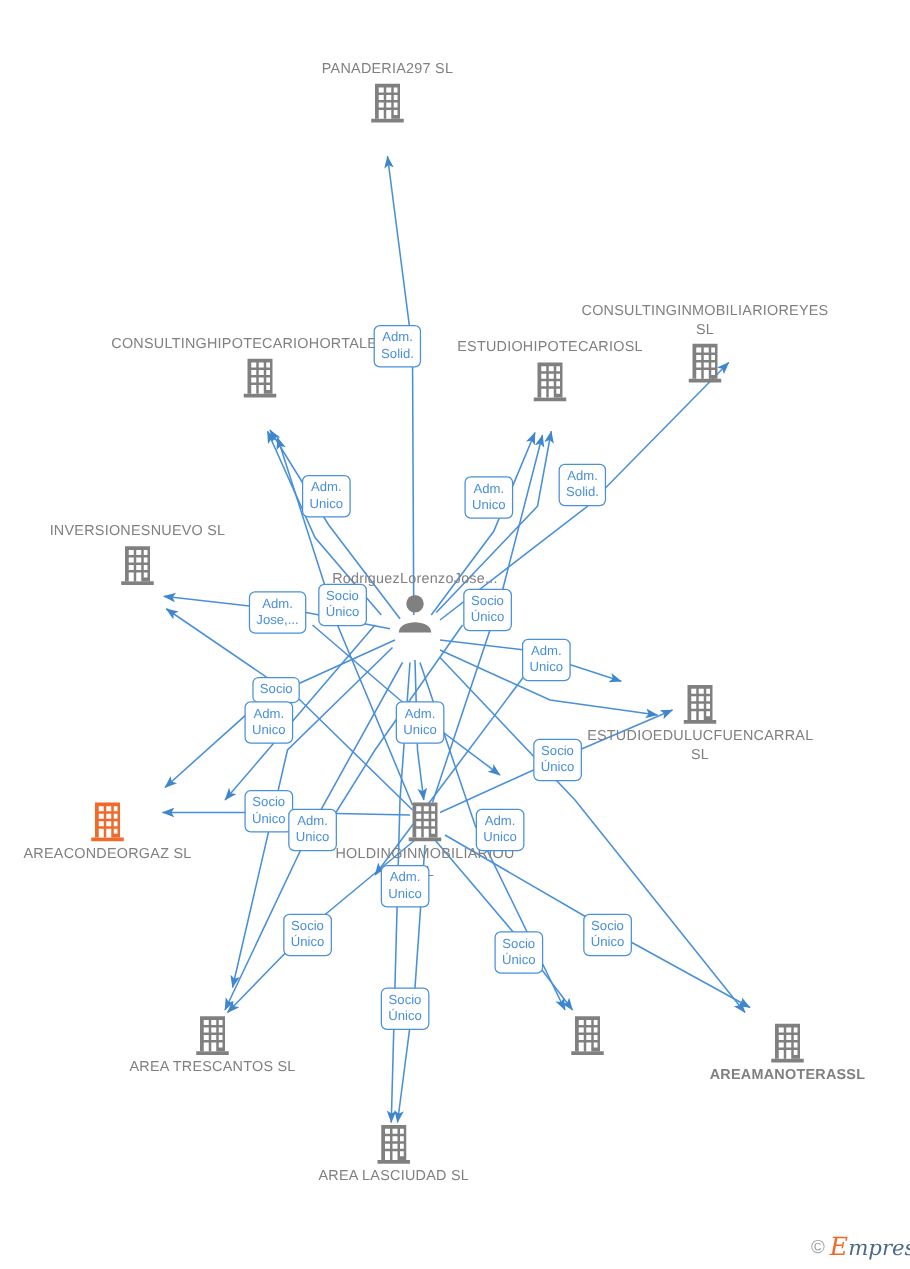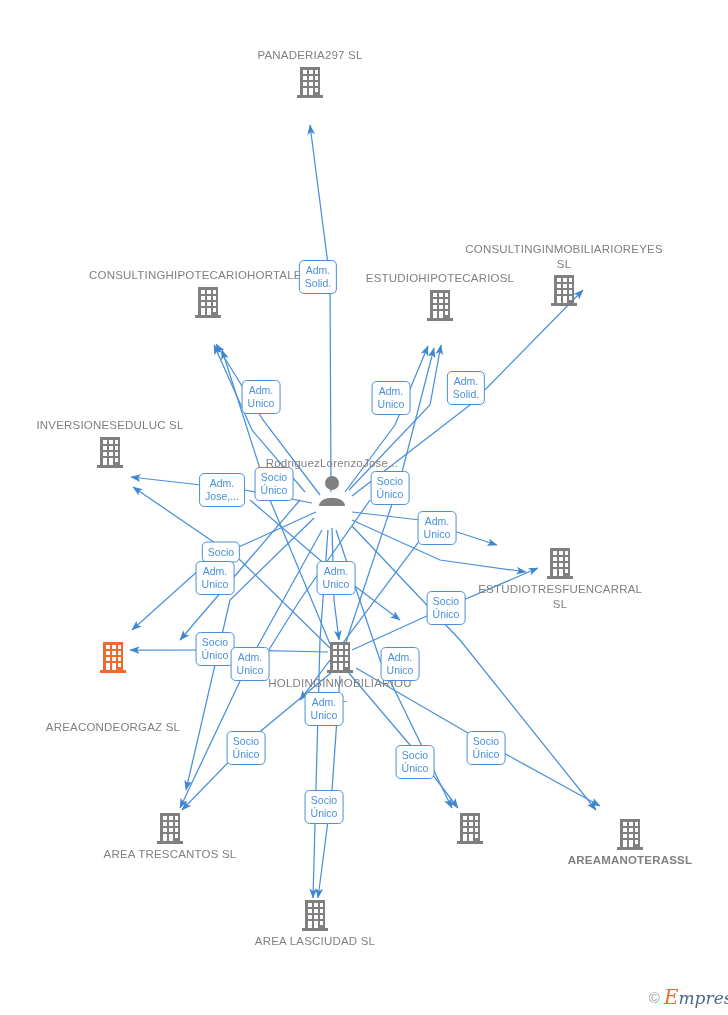--- a/index.html
+++ b/index.html
@@ -145,21 +145,21 @@
           <rect x="20" y="11" width="3" height="4" fill="#fff"></rect>
 <rect x="8" y="17" width="4" height="4" fill="#fff"></rect>
           <rect x="14" y="17" width="4" height="4" fill="#fff"></rect>
           <rect x="20" y="17" width="3" height="4" fill="#fff"></rect>
 <rect x="8" y="23" width="4" height="7" fill="#fff"></rect>
           <rect x="14" y="23" width="4" height="7" fill="#fff"></rect>
           <rect x="20" y="23" width="3" height="4" fill="#fff"></rect>
         </svg>
       </div>
       <div class="node" style="left: 110px; top: 418px;">
-        <div class="cap above"><span>INVERSIONES</span><span>EDULUC  SL</span></div>
+        <div class="cap above"><span>INVERSIONES</span><span>NUEVO  SL</span></div>
         <svg class="bldg" viewBox="0 0 30 34">
 <rect x="5" y="2" width="20" height="28" fill="#808080"></rect>
 <rect x="2" y="30" width="26" height="3" fill="#808080"></rect>
 <rect x="8" y="5" width="4" height="4" fill="#fff"></rect>
           <rect x="14" y="5" width="4" height="4" fill="#fff"></rect>
           <rect x="20" y="5" width="3" height="4" fill="#fff"></rect>
 <rect x="8" y="11" width="4" height="4" fill="#fff"></rect>
           <rect x="14" y="11" width="4" height="4" fill="#fff"></rect>
           <rect x="20" y="11" width="3" height="4" fill="#fff"></rect>
 <rect x="8" y="17" width="4" height="4" fill="#fff"></rect>
@@ -187,23 +187,23 @@
 <rect x="8" y="11" width="4" height="4" fill="#fff"></rect>
           <rect x="14" y="11" width="4" height="4" fill="#fff"></rect>
           <rect x="20" y="11" width="3" height="4" fill="#fff"></rect>
 <rect x="8" y="17" width="4" height="4" fill="#fff"></rect>
           <rect x="14" y="17" width="4" height="4" fill="#fff"></rect>
           <rect x="20" y="17" width="3" height="4" fill="#fff"></rect>
 <rect x="8" y="23" width="4" height="7" fill="#fff"></rect>
           <rect x="14" y="23" width="4" height="7" fill="#fff"></rect>
           <rect x="20" y="23" width="3" height="4" fill="#fff"></rect>
         </svg>
-        <div class="cap below"><span>ESTUDIO</span><span>TRES</span><span>FUENCARRAL SL</span></div>
-      </div>
-      <div class="node" style="left: 113px; top: 640px; gap: 44px;">
+        <div class="cap below"><span>ESTUDIO</span><span>EDULUC</span><span>FUENCARRAL SL</span></div>
+      </div>
+      <div class="node" style="left: 86px; top: 640px;">
         <svg class="bldg" viewBox="0 0 30 34">
 <rect x="5" y="2" width="20" height="28" fill="#ef6a2b"></rect>
 <rect x="2" y="30" width="26" height="3" fill="#ef6a2b"></rect>
 <rect x="8" y="5" width="4" height="4" fill="#fff"></rect>
           <rect x="14" y="5" width="4" height="4" fill="#fff"></rect>
           <rect x="20" y="5" width="3" height="4" fill="#fff"></rect>
 <rect x="8" y="11" width="4" height="4" fill="#fff"></rect>
           <rect x="14" y="11" width="4" height="4" fill="#fff"></rect>
           <rect x="20" y="11" width="3" height="4" fill="#fff"></rect>
 <rect x="8" y="17" width="4" height="4" fill="#fff"></rect>

